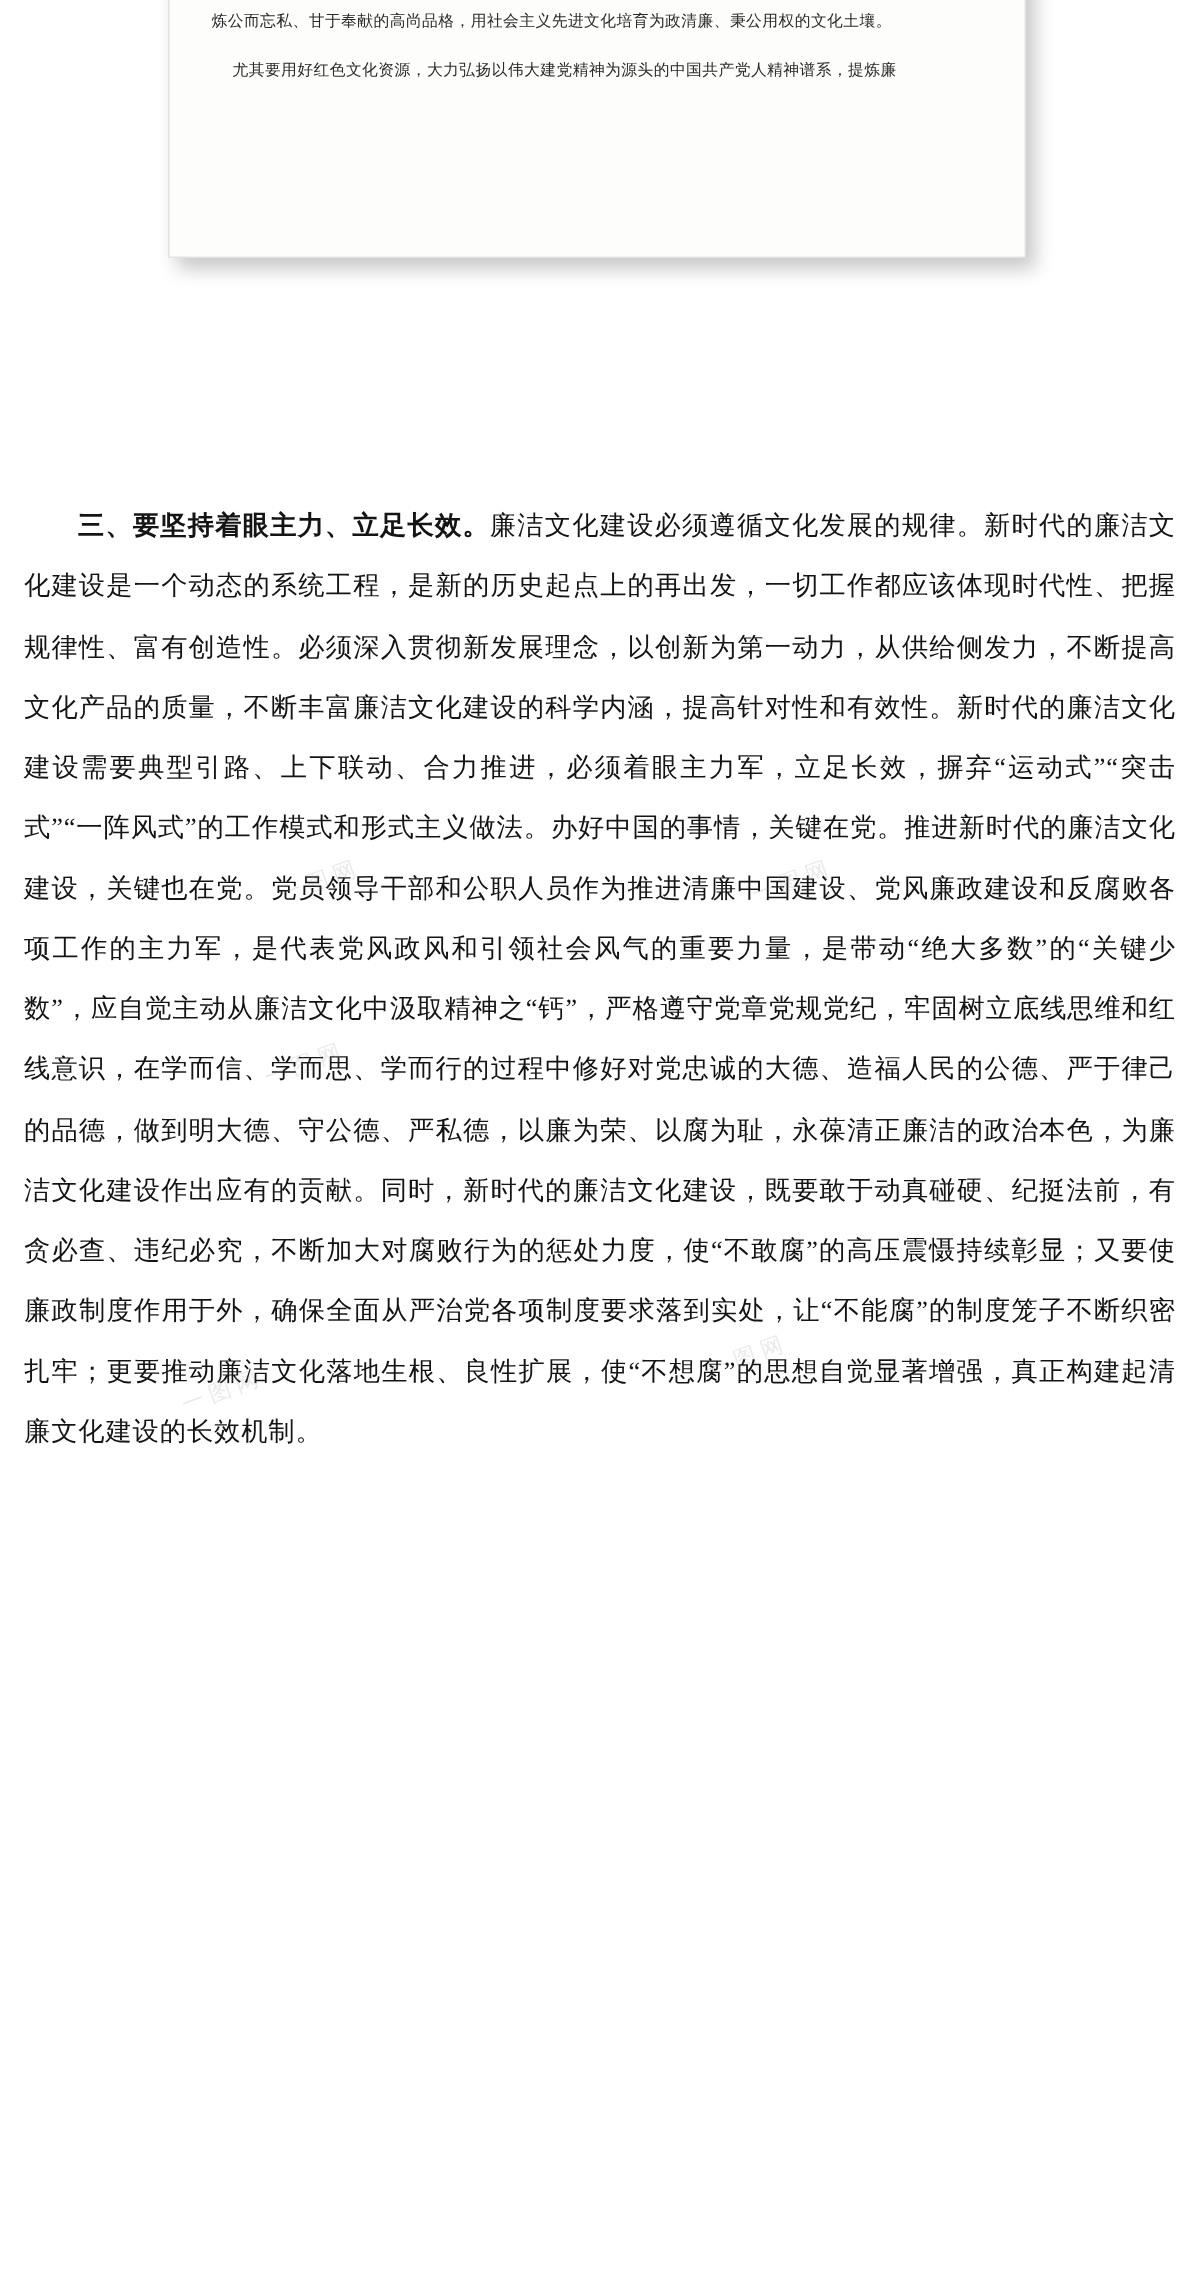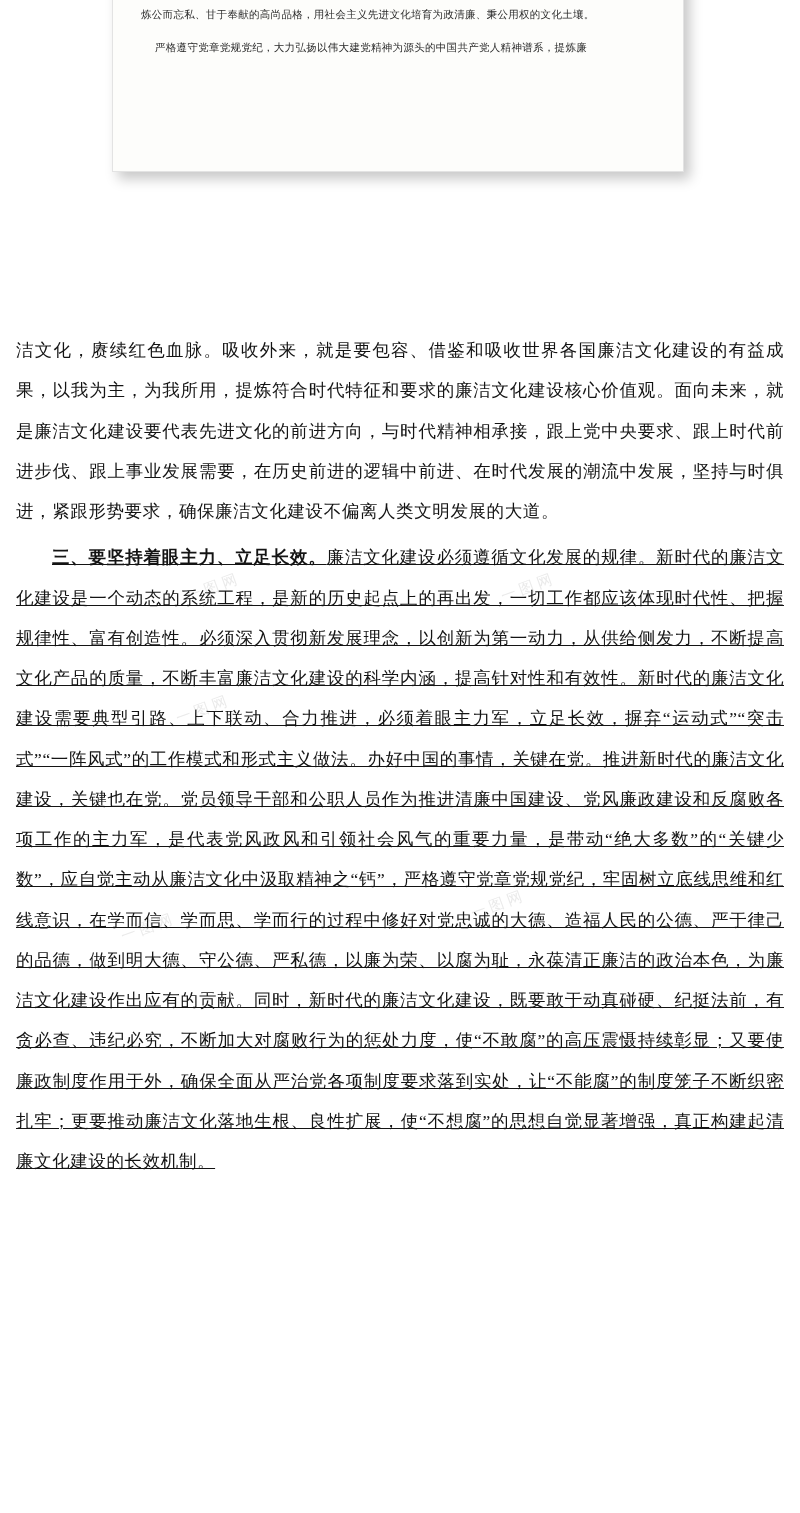--- a/index.html
+++ b/index.html
@@ -88,25 +88,24 @@
   .wm2 { left: 500px; top: 578px; }
   .wm3 { left: 175px; top: 700px; }
   .wm4 { left: 470px; top: 895px; }
   .wm5 { left: 120px; top: 918px; }
 </style>
 </head>
 <body>
 
 <div class="preview-card">
   <div class="pv-line first">炼公而忘私、甘于奉献的高尚品格，用社会主义先进文化培育为政清廉、秉公用权的文化土壤。</div>
-  <div class="pv-line second">严格遵守党章党规党纪，大力弘扬以伟大建党精神为源头的中国共产党人精神谱系，提炼廉</div>
+  <div class="pv-line second">尤其要用好红色文化资源，大力弘扬以伟大建党精神为源头的中国共产党人精神谱系，提炼廉</div>
 </div>
 
 <div class="doc-body">
-  <p class="para">洁文化，赓续红色血脉。吸收外来，就是要包容、借鉴和吸收世界各国廉洁文化建设的有益成果，以我为主，为我所用，提炼符合时代特征和要求的廉洁文化建设核心价值观。面向未来，就是廉洁文化建设要代表先进文化的前进方向，与时代精神相承接，跟上党中央要求、跟上时代前进步伐、跟上事业发展需要，在历史前进的逻辑中前进、在时代发展的潮流中发展，坚持与时俱进，紧跟形势要求，确保廉洁文化建设不偏离人类文明发展的大道。</p>
   <p class="para indent"><span class="heading-run">三、要坚持着眼主力、立足长效。</span><span>廉洁文化建设必须遵循文化发展的规律。新时代的廉洁文化建设是一个动态的系统工程，是新的历史起点上的再出发，一切工作都应该体现时代性、把握规律性、富有创造性。必须深入贯彻新发展理念，以创新为第一动力，从供给侧发力，不断提高文化产品的质量，不断丰富廉洁文化建设的科学内涵，提高针对性和有效性。新时代的廉洁文化建设需要典型引路、上下联动、合力推进，必须着眼主力军，立足长效，摒弃“运动式”“突击式”“一阵风式”的工作模式和形式主义做法。办好中国的事情，关键在党。推进新时代的廉洁文化建设，关键也在党。党员领导干部和公职人员作为推进清廉中国建设、党风廉政建设和反腐败各项工作的主力军，是代表党风政风和引领社会风气的重要力量，是带动“绝大多数”的“关键少数”，应自觉主动从廉洁文化中汲取精神之“钙”，严格遵守党章党规党纪，牢固树立底线思维和红线意识，在学而信、学而思、学而行的过程中修好对党忠诚的大德、造福人民的公德、严于律己的品德，做到明大德、守公德、严私德，以廉为荣、以腐为耻，永葆清正廉洁的政治本色，为廉洁文化建设作出应有的贡献。同时，新时代的廉洁文化建设，既要敢于动真碰硬、纪挺法前，有贪必查、违纪必究，不断加大对腐败行为的惩处力度，使“不敢腐”的高压震慑持续彰显；又要使廉政制度作用于外，确保全面从严治党各项制度要求落到实处，让“不能腐”的制度笼子不断织密扎牢；更要推动廉洁文化落地生根、良性扩展，使“不想腐”的思想自觉显著增强，真正构建起清廉文化建设的长效机制。</span></p>
 </div>
 
 <div class="watermark wm1">一图网</div>
 <div class="watermark wm2">一图网</div>
 <div class="watermark wm3">一图网</div>
 <div class="watermark wm4">一图网</div>
 <div class="watermark wm5">一图网</div>
 
 </body></html>

